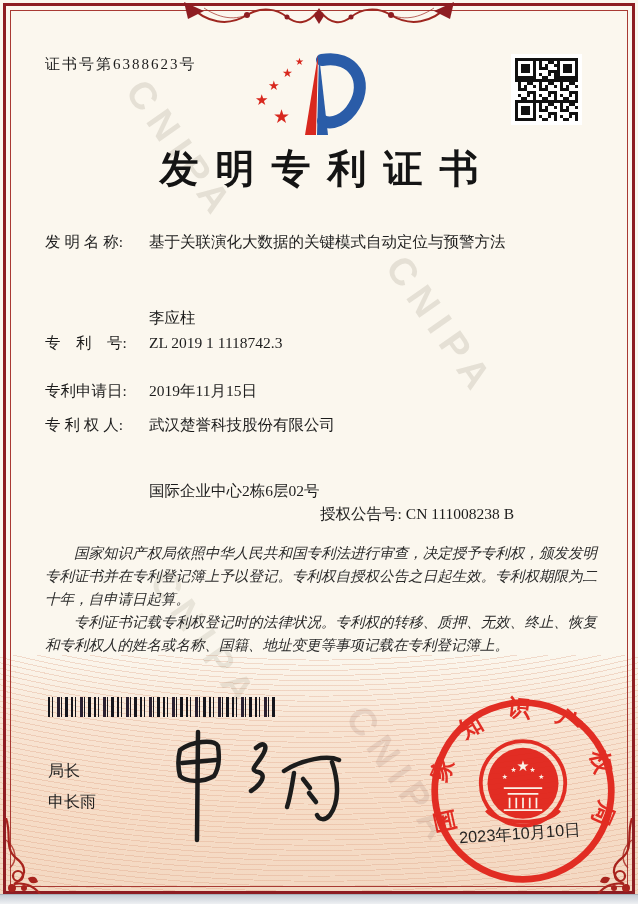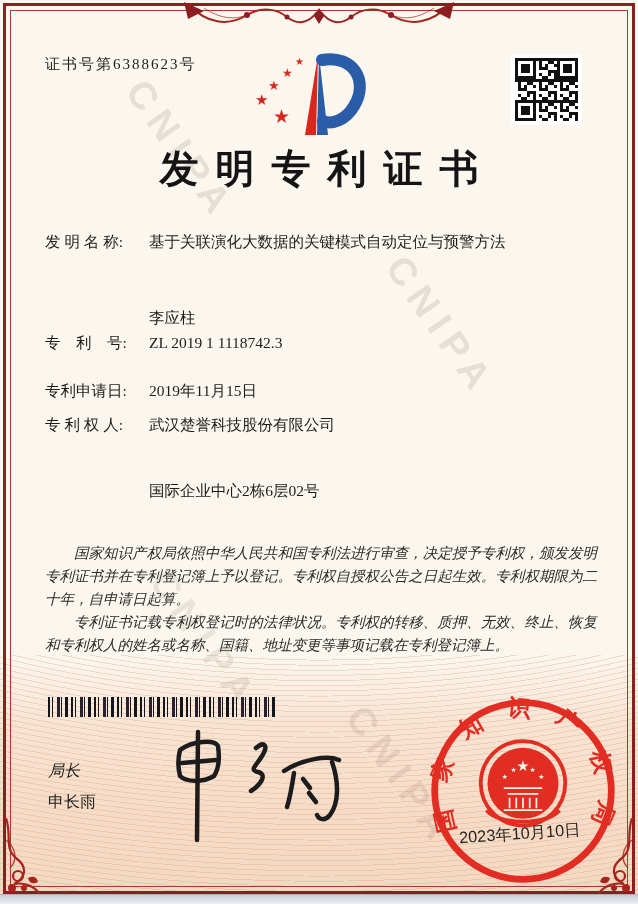--- a/index.html
+++ b/index.html
@@ -59,21 +59,21 @@
   .barcode{position:absolute;left:48px;top:697px;width:228px;height:20px;
     background:repeating-linear-gradient(90deg,
       #15151c 0 2px, transparent 2px 4px,
       #15151c 4px 5px, transparent 5px 9px,
       #2a2030 9px 12px, transparent 12px 13px,
       #15151c 13px 14px, transparent 14px 17px,
       #15151c 17px 20px, transparent 20px 23px);}
 
   .signer{position:absolute;left:48px;font-size:16px;color:#222;
     font-family:"Liberation Sans","DejaVu Sans",sans-serif;}
-  #signer-title{top:761px;font-style:italic;} #signer-name{top:792px;}
+  #signer-title{top:761px;} #signer-name{top:792px;}
   .sig-svg{position:absolute;left:152px;top:726px;}
 
   
   .seal{position:absolute;left:427px;top:695px;opacity:.95;}
 
   .flourish{position:absolute;left:184px;top:2px;}
   .corner{position:absolute;}
   #corner-bl{left:2px;bottom:10px;} #corner-br{right:2px;bottom:10px;transform:scaleX(-1);}
 </style>
 </head>
@@ -412,20 +412,23 @@
   <div class="row" style="top:333px;">
     <span class="lab">专　利　号:</span><span class="val">ZL 2019 1 1118742.3</span>
   </div>
   <div class="row" style="top:372px;margin-top:9px;">
     <span class="lab">专利申请日:</span><span class="val">2019年11月15日</span>
   </div>
   <div class="row" style="top:415px;">
     <span class="lab">专 利 权 人:</span><span class="val">武汉楚誉科技股份有限公司</span>
   </div>
   <div class="cont" style="top:481px;">国际企业中心2栋6层02号</div>
+  <div class="row" style="top:504px;left:320px;">
+    <span class="lab" style="min-width:0;">授权公告号:</span><span class="val">CN 111008238 B</span>
+  </div>
 
   <div class="paras">
     <p>国家知识产权局依照中华人民共和国专利法进行审查，决定授予专利权，颁发发明专利证书并在专利登记簿上予以登记。专利权自授权公告之日起生效。专利权期限为二十年，自申请日起算。</p>
     <p>专利证书记载专利权登记时的法律状况。专利权的转移、质押、无效、终止、恢复和专利权人的姓名或名称、国籍、地址变更等事项记载在专利登记簿上。</p>
   </div>
 
   <div class="barcode"></div>
 
   <div class="signer" id="signer-title">局长</div>
   <div class="signer" id="signer-name">申长雨</div>

